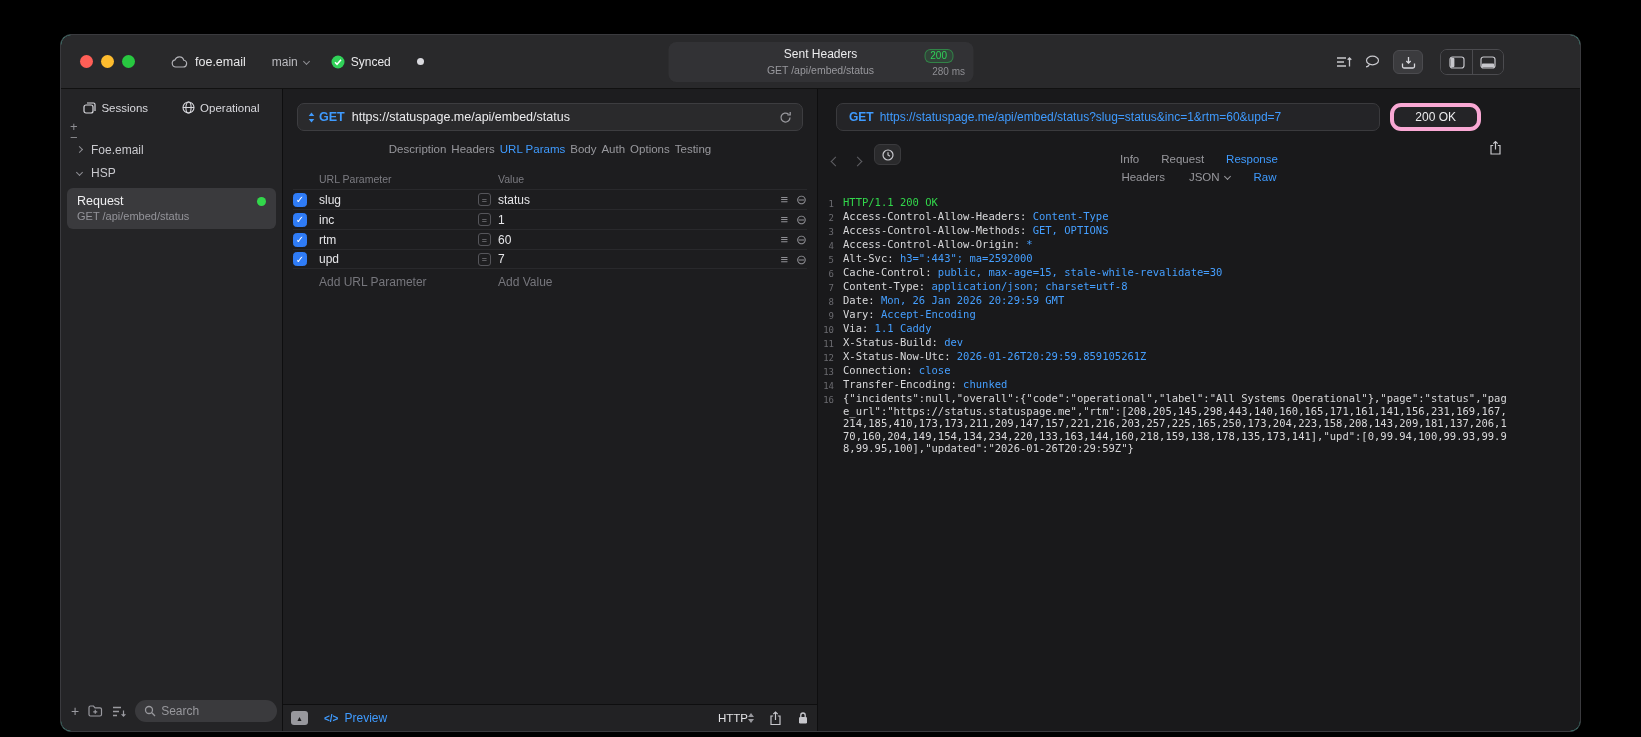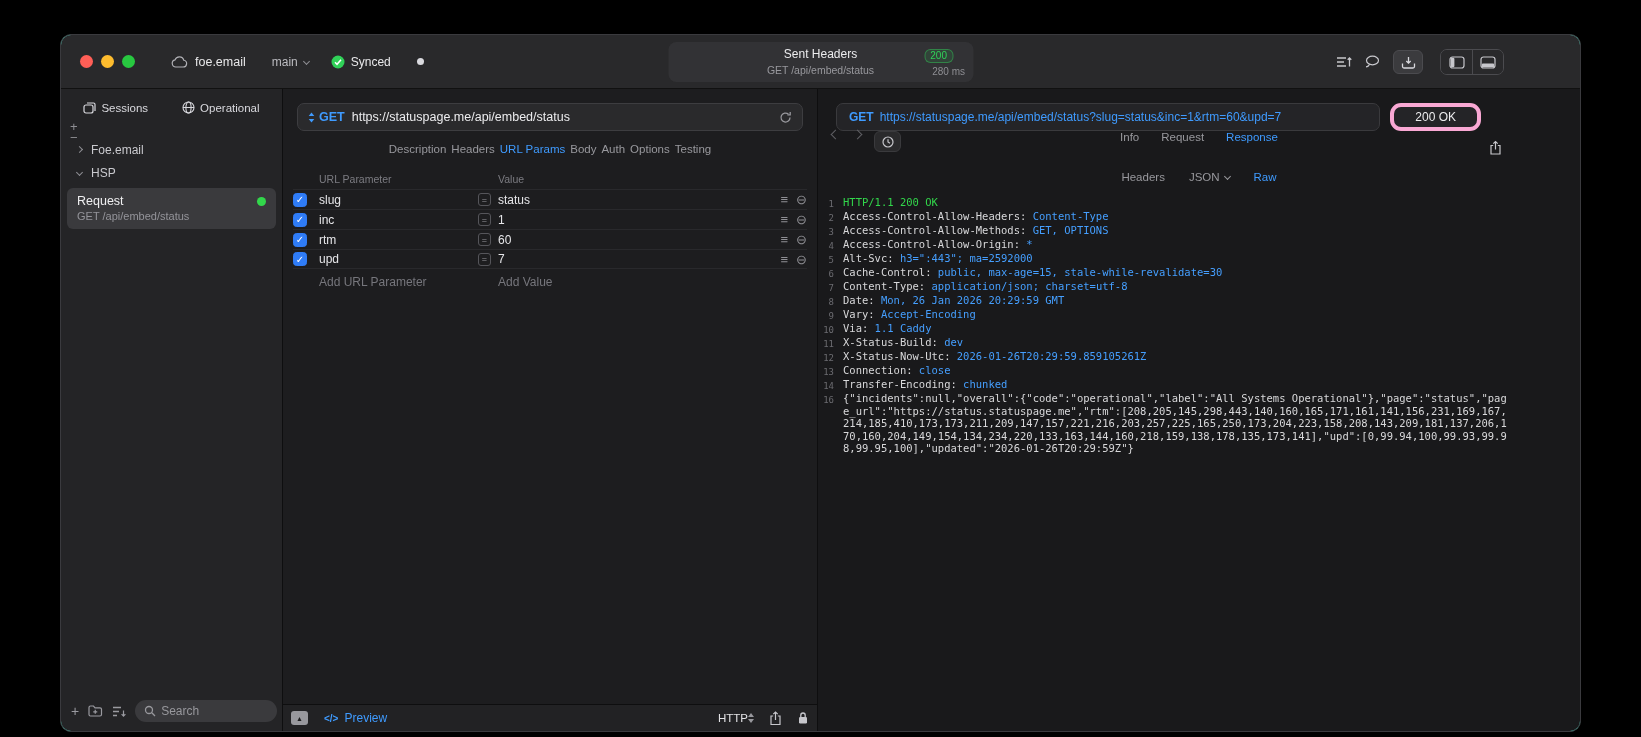--- a/index.html
+++ b/index.html
@@ -104,21 +104,21 @@
     border-top:4px solid #98989d}
 
   
   .resp-top{display:flex;gap:10px;margin:14px 0 0 18px;width:645px}
   .resp-url{flex:1;height:28px;background:#242427;border:1px solid #3a3a3d;border-radius:7px;
     display:flex;align-items:center;padding:0 12px;font-size:12px;color:#3f9bff;
     white-space:nowrap;overflow:hidden;gap:6px}
   .resp-url .m{font-weight:bold;flex:0 0 auto}
   .resp-status{height:28px;border:4px solid #f9a8d4;background:#242427;border-radius:11px;
     display:flex;align-items:center;padding:0 21px;font-size:12px;color:#ececee;white-space:nowrap}
-  .resp-nav{height:34px;display:flex;align-items:flex-start;padding:0 14px;position:relative}
+  .resp-nav{height:34px;display:flex;align-items:flex-end;padding:0 14px;position:relative}
   .bchev{width:7px;height:7px;border-right:1.6px solid #5f5f64;border-bottom:1.6px solid #5f5f64}
   .bchev.left{transform:rotate(135deg)}
   .bchev.right{transform:rotate(-45deg)}
   .nav-chevs{display:flex;gap:15px;align-items:center}
   .clock-btn{width:27px;height:21px;background:#2a2a2c;border:1px solid #3a3a3d;border-radius:6px;
     display:flex;align-items:center;justify-content:center;margin-left:13px}
   .resp-tabs{position:absolute;left:50%;transform:translateX(-50%);display:flex;gap:22px;
     font-size:11.5px;color:#98989d}
   .share-right{position:absolute;right:78px;top:50%;transform:translateY(-50%)}
   .resp-subtabs{height:24px;display:flex;justify-content:center;gap:24px;align-items:center;

